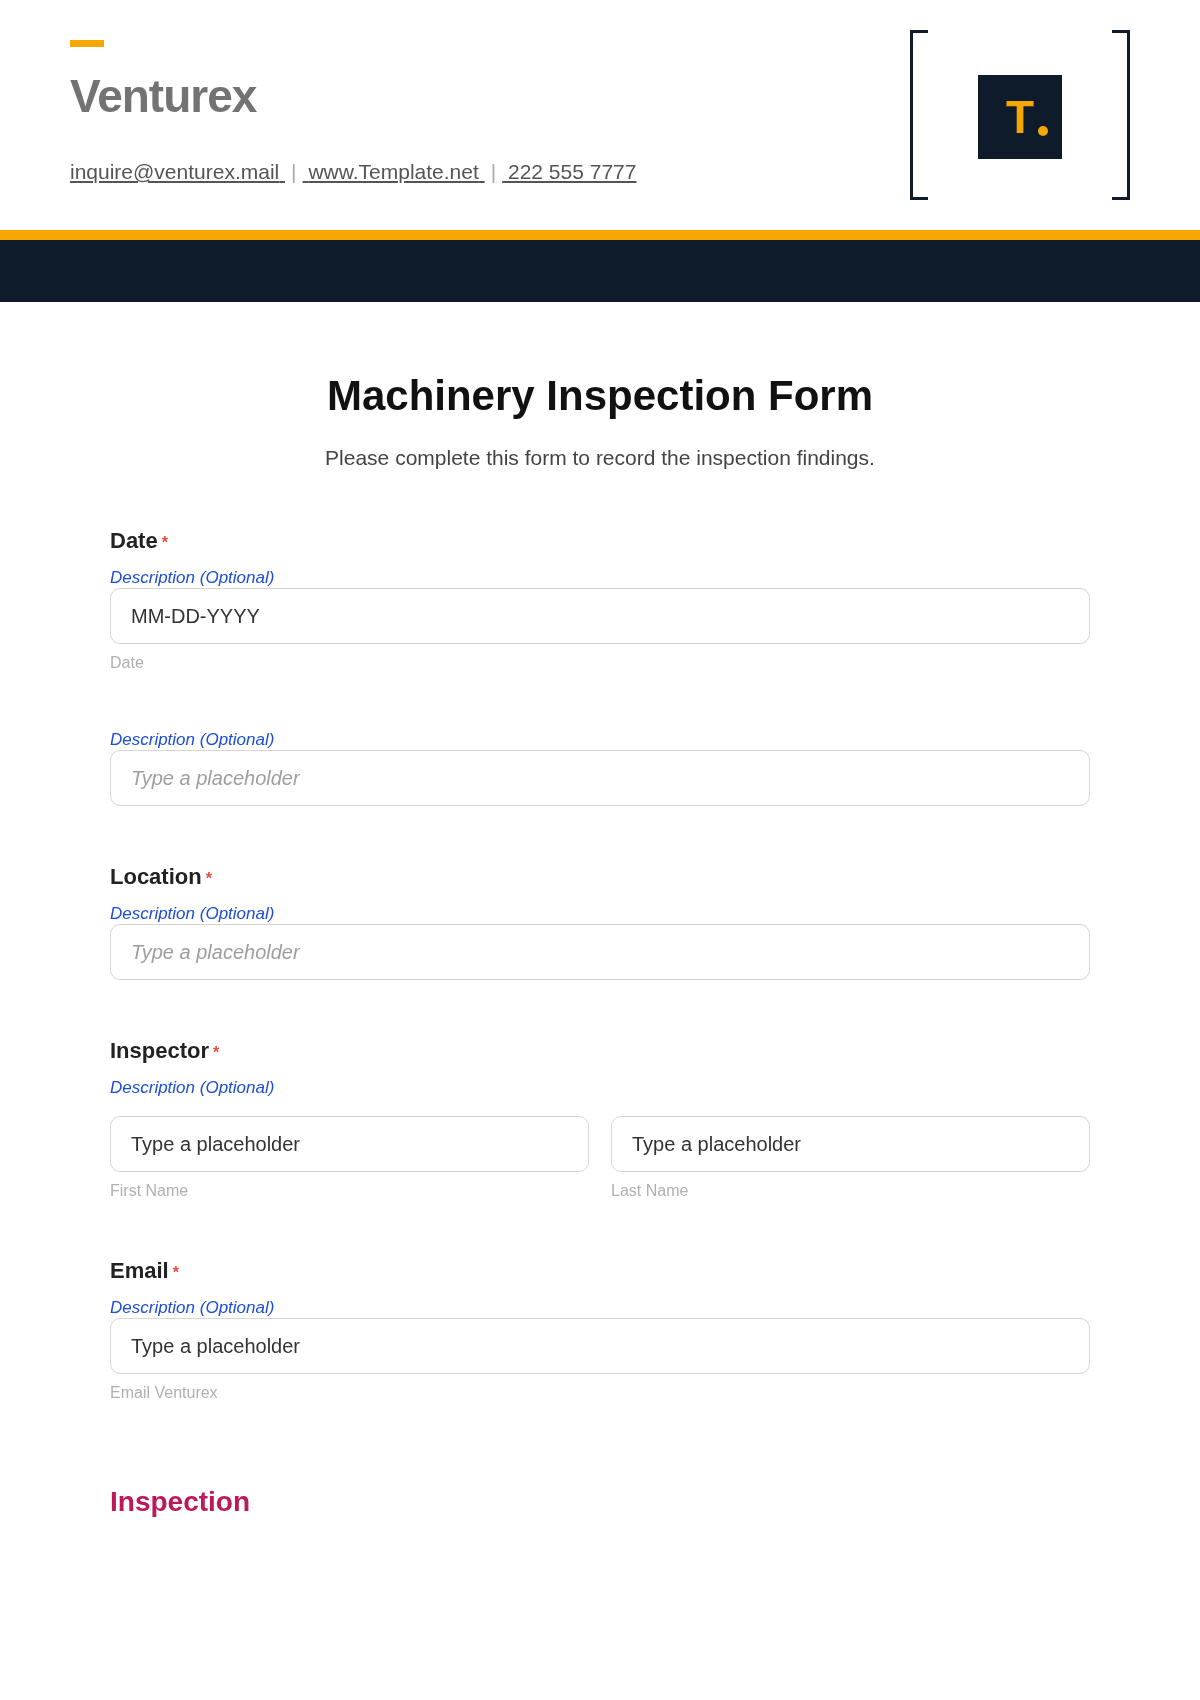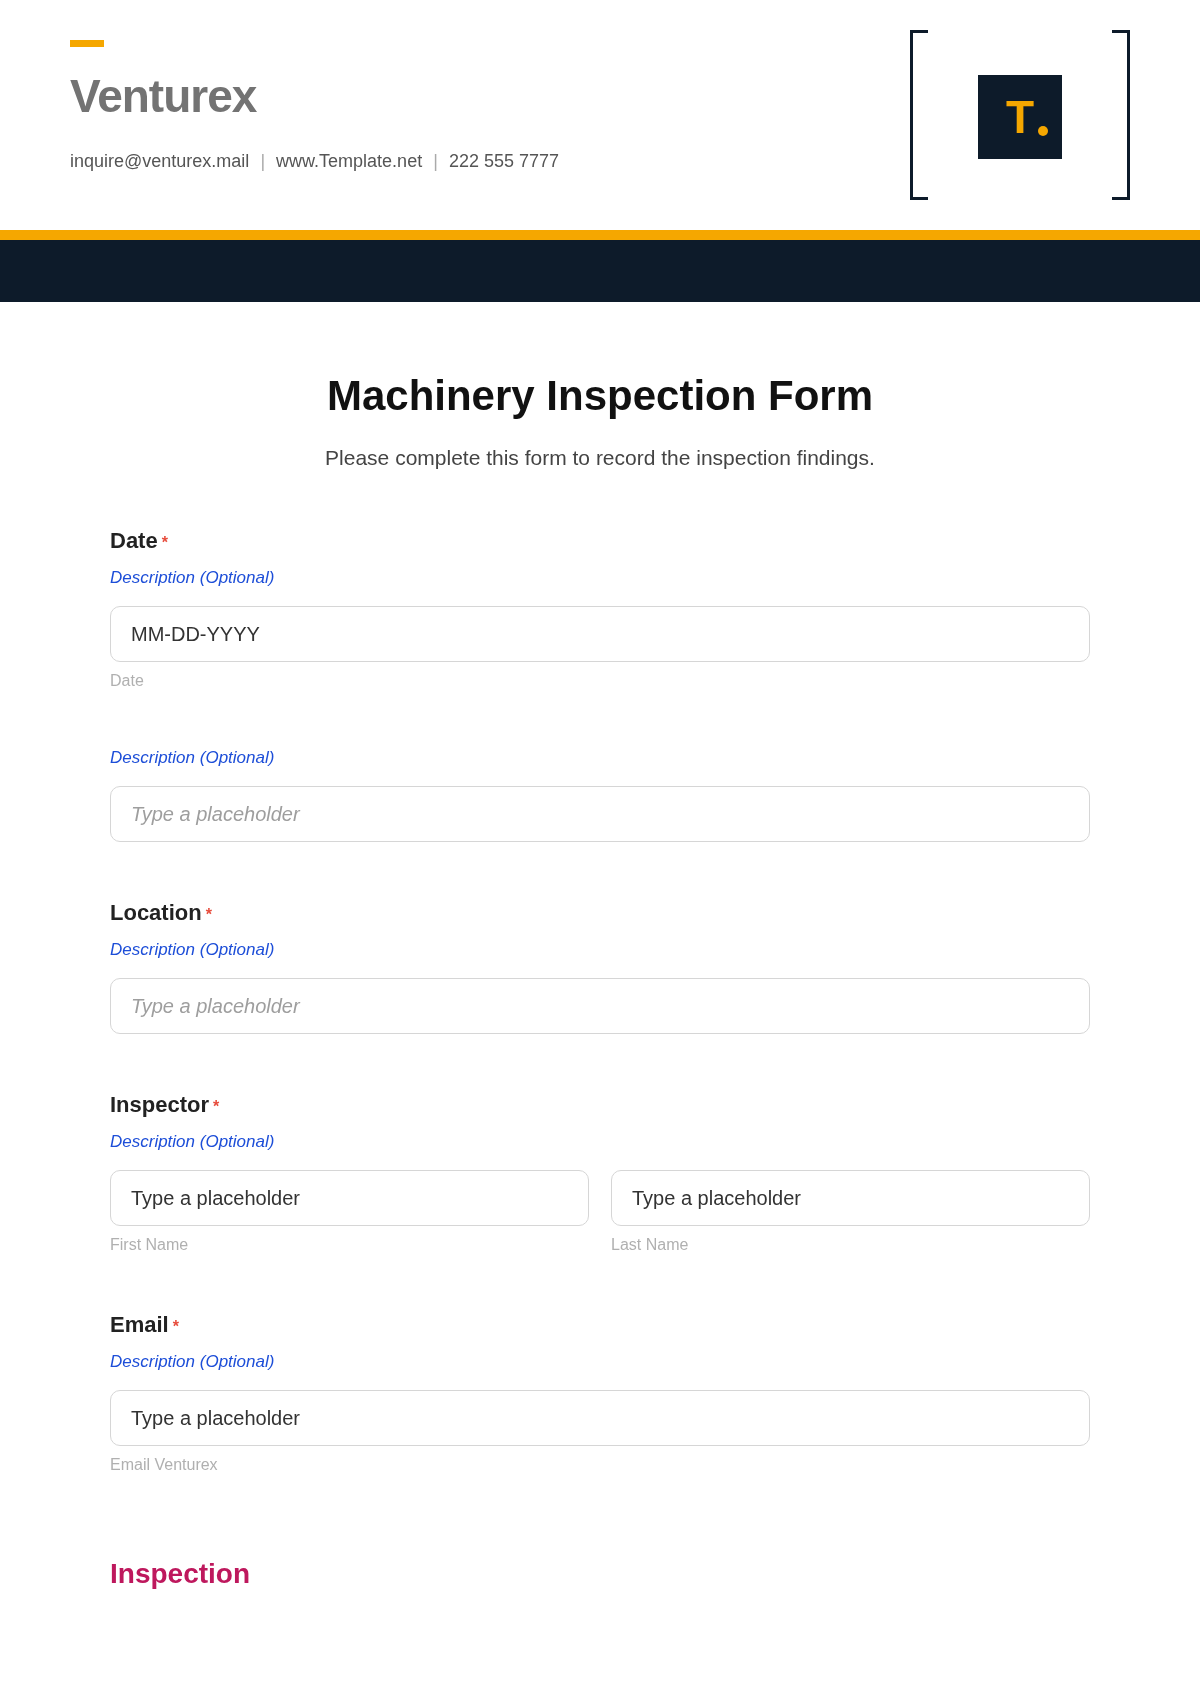--- a/index.html
+++ b/index.html
@@ -23,23 +23,24 @@
   .yellow-dash {
     width: 34px; height: 7px; background: #f5a700; margin-bottom: 22px;
   }
   .brand-name {
     font-size: 46px;
     font-weight: 900;
     color: #737373;
     letter-spacing: -1px;
   }
   .contact-line {
-    margin-top: 28px;
-    font-size: 18px;
+    margin-top: 37px;
+    font-size: 21px;
     color: #555;
+    text-decoration: underline;
   }
   .contact-sep { color: #aaa; margin: 0 6px; }
   .logo-frame {
     position: relative;
     width: 220px;
     height: 170px;
     margin-top: -10px;
   }
   .bracket {
     position: absolute;
@@ -105,21 +106,20 @@
     font-size: 17px;
     color: #1d4ed8;
     font-style: italic;
     margin-top: 14px;
   }
   .text-input {
     width: 100%;
     height: 56px;
     border: 1px solid #d6d6d6;
     border-radius: 10px;
-    margin-top: 18px;
     padding: 0 20px;
     font-size: 20px;
     color: #333;
     background: #fff;
   }
   .text-input::placeholder {
     color: #9e9e9e;
     font-style: italic;
   }
   .text-input.plain-ph::placeholder {

